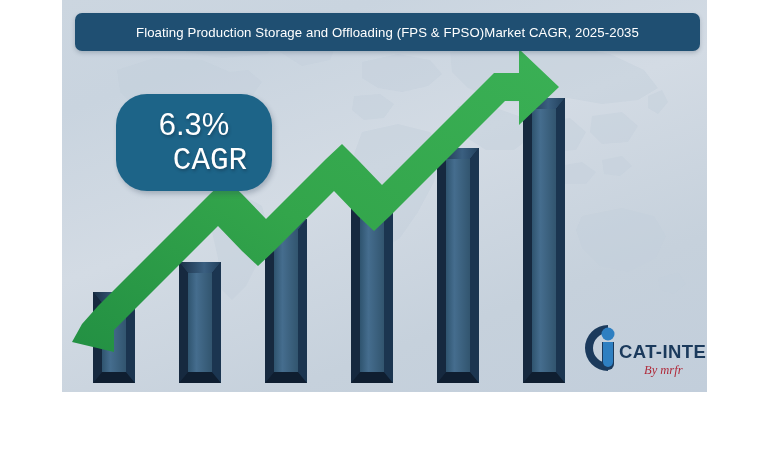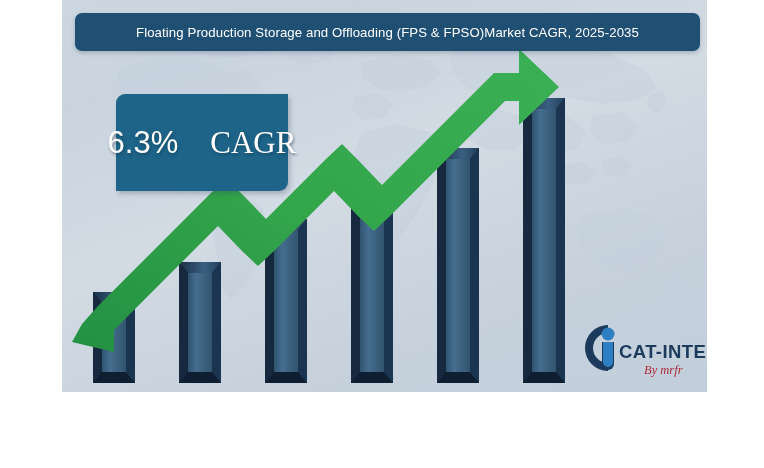--- a/index.html
+++ b/index.html
@@ -62,45 +62,46 @@
     letter-spacing: 0.1px;
     white-space: nowrap;
     font-family: Liberation Sans, sans-serif;
   }
 
   
   .cagr-box {
     position: absolute;
     left: 116px;
     top: 94px;
-    width: 172px;
+    width: 156px;
     height: 97px;
     background: #1d6488;
     border-top-left-radius: 9px;
     border-bottom-right-radius: 9px;
     box-shadow: 2px 3px 5px rgba(45,65,85,0.28);
     z-index: 35;
     display: flex;
-    flex-direction: row;
+    flex-direction: column;
     align-items: center;
     justify-content: center;
+    border-radius: 31px;
   }
   .cagr-value {
     color: #ffffff;
     font-size: 31px;
     line-height: 36px;
     text-shadow: 1px 2px 3px rgba(20,45,65,0.45);
     font-family: "Liberation Sans", sans-serif;
   }
   .cagr-label {
     color: #ffffff;
     font-size: 31px;
     line-height: 36px;
     text-shadow: 1px 2px 3px rgba(20,45,65,0.45);
-    font-family: Liberation Serif, serif;
+    font-family: Liberation Mono, monospace;
     margin-left: 32px;
   }
 
   
   .chart-svg {
     position: absolute;
     left: 0; top: 0;
     width: 645px;
     height: 392px;
     z-index: 20;

